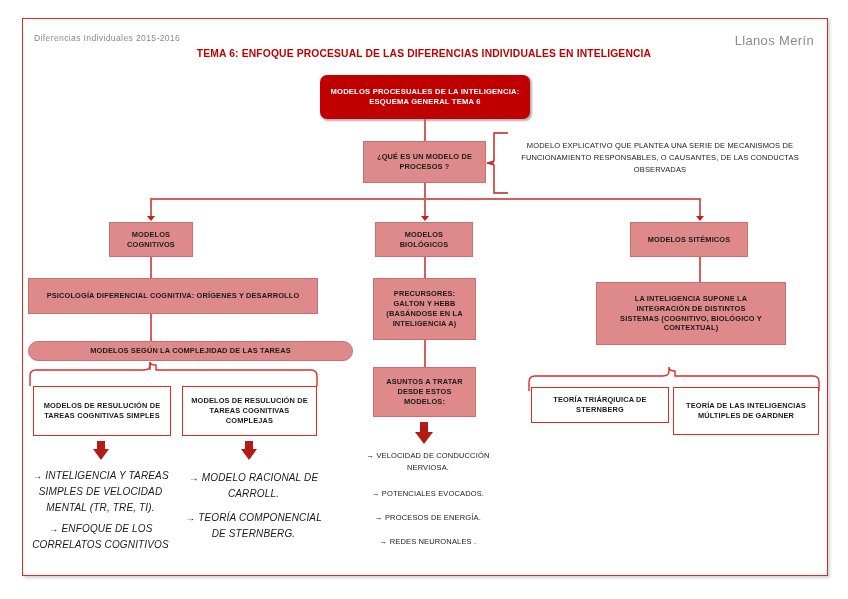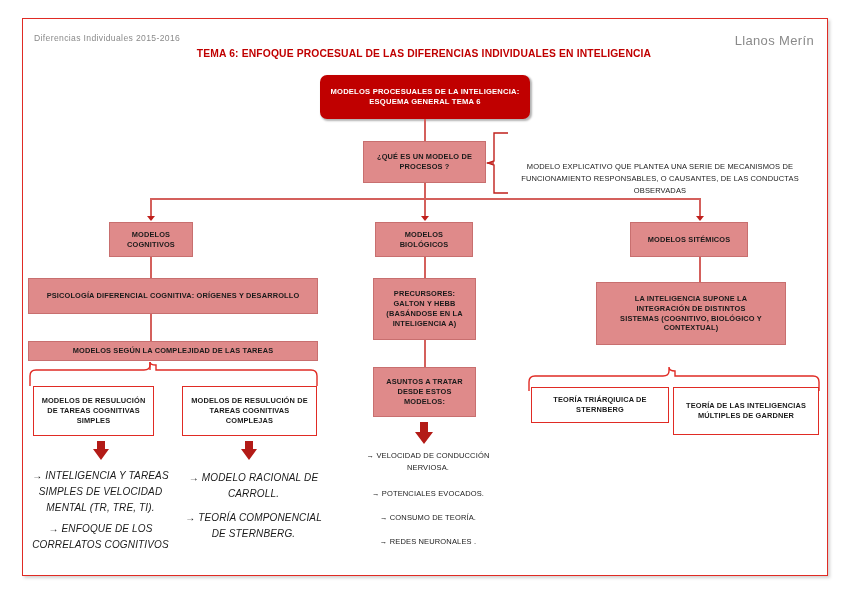--- a/index.html
+++ b/index.html
@@ -92,21 +92,21 @@
 
   <div class="box box-pink" style="left:363px;top:141px;width:123px;height:42px;padding:4px 5px;">
     <span>¿QUÉ ES UN MODELO DE PROCESOS ?</span>
   </div>
 
   <svg style="position:absolute;left:486px;top:132px;" width="26" height="62" viewBox="0 0 26 62">
     <path d="M22,1 L8,1 L8,29 L2,31 L8,33 L8,61 L22,61" fill="none" stroke="#c0201c" stroke-width="1.4"></path>
     <line x1="8" y1="31" x2="1" y2="31" stroke="#c0201c" stroke-width="1.4"></line>
   </svg>
 
-  <div class="txt" style="left:505px;top:140px;width:310px;margin-top:21px;">
+  <div class="txt" style="left:505px;top:140px;width:310px;">
     <span>MODELO EXPLICATIVO QUE PLANTEA UNA SERIE DE MECANISMOS DE FUNCIONAMIENTO RESPONSABLES, O CAUSANTES, DE LAS CONDUCTAS OBSERVADAS</span>
   </div>
 
   <div class="ln ln-v" style="left:424px;top:183px;height:16px;"></div>
 
   <div class="ln ln-h" style="left:150px;top:198px;width:550px;"></div>
 
   <div class="ln ln-v" style="left:150px;top:198px;height:20px;"></div>
   <div class="arw" style="left:147px;top:216px;"></div>
 
@@ -117,30 +117,30 @@
   <div class="arw" style="left:696px;top:216px;"></div>
 
   <div class="box box-pink" style="left:109px;top:222px;width:84px;height:35px;padding:0 4px;">
     <span>MODELOS COGNITIVOS</span>
   </div>
   <div class="ln ln-v" style="left:150px;top:257px;height:21px;"></div>
   <div class="box box-pink" style="left:28px;top:278px;width:290px;height:36px;padding:0 8px;">
     <span>PSICOLOGÍA DIFERENCIAL COGNITIVA: ORÍGENES Y DESARROLLO</span>
   </div>
   <div class="ln ln-v" style="left:150px;top:314px;height:27px;"></div>
-  <div class="box box-pink" style="left:28px;top:341px;width:290px;height:20px;padding:0 8px;">
+  <div class="box box-pink" style="left:28px;top:341px;width:325px;height:20px;padding:0 8px;border-radius:10px;">
     <span>MODELOS SEGÚN LA COMPLEJIDAD DE LAS TAREAS</span>
   </div>
 
   <svg style="position:absolute;left:28px;top:361px;" width="292" height="26" viewBox="0 0 292 26">
     <path d="M2,25 L2,15 Q2,9 8,9 L116,9 Q122,9 122,4 L122,1 Q122,4 128,4 L128,9 L283,9 Q289,9 289,15 L289,25" fill="none" stroke="#e02b24" stroke-width="1.4"></path>
     <path d="M122,1 L122,9" fill="none" stroke="#e02b24" stroke-width="1.4"></path>
   </svg>
 
-  <div class="box box-white" style="left:33px;top:386px;width:121px;height:50px;padding:0 5px;">
+  <div class="box box-white" style="left:33px;top:386px;width:138px;height:50px;padding:0 5px;">
     <span>MODELOS DE RESULUCIÓN DE TAREAS COGNITIVAS SIMPLES</span>
   </div>
   <div class="bigarrow" style="left:92px;top:441px;">
     <svg width="18" height="20" viewBox="0 0 18 20">
       <path d="M5,0 L13,0 L13,8 L17,8 L9,19 L1,8 L5,8 Z" fill="#b31b17"></path>
     </svg>
   </div>
   <div class="txt-left-note" style="left:28px;top:468px;width:145px;">
     <span>→ INTELIGENCIA Y TAREAS SIMPLES DE VELOCIDAD MENTAL (TR, TRE, TI).</span>
   </div>
@@ -179,21 +179,21 @@
       <path d="M6,0 L14,0 L14,10 L19,10 L10,22 L1,10 L6,10 Z" fill="#b31b17"></path>
     </svg>
   </div>
   <div class="txt" style="left:348px;top:450px;width:160px;">
     <span>→ VELOCIDAD DE CONDUCCIÓN NERVIOSA.</span>
   </div>
   <div class="txt" style="left:348px;top:488px;width:160px;">
     <span>→ POTENCIALES EVOCADOS.</span>
   </div>
   <div class="txt" style="left:348px;top:512px;width:160px;">
-    <span>→ CONSUMO DE TEORÍA.</span>
+    <span>→ PROCESOS DE ENERGÍA.</span>
   </div>
   <div class="txt" style="left:348px;top:536px;width:160px;">
     <span>→ REDES NEURONALES .</span>
   </div>
 
   <div class="box box-pink" style="left:630px;top:222px;width:118px;height:35px;padding:0 4px;">
     <span>MODELOS SITÉMICOS</span>
   </div>
   <div class="ln ln-v" style="left:699px;top:257px;height:25px;"></div>
   <div class="box box-pink" style="left:596px;top:282px;width:190px;height:63px;padding:0 20px;">

